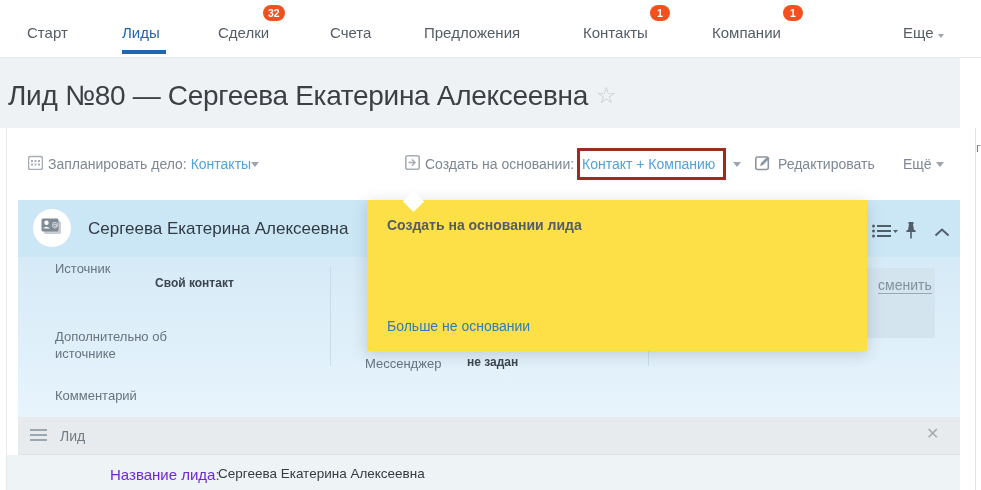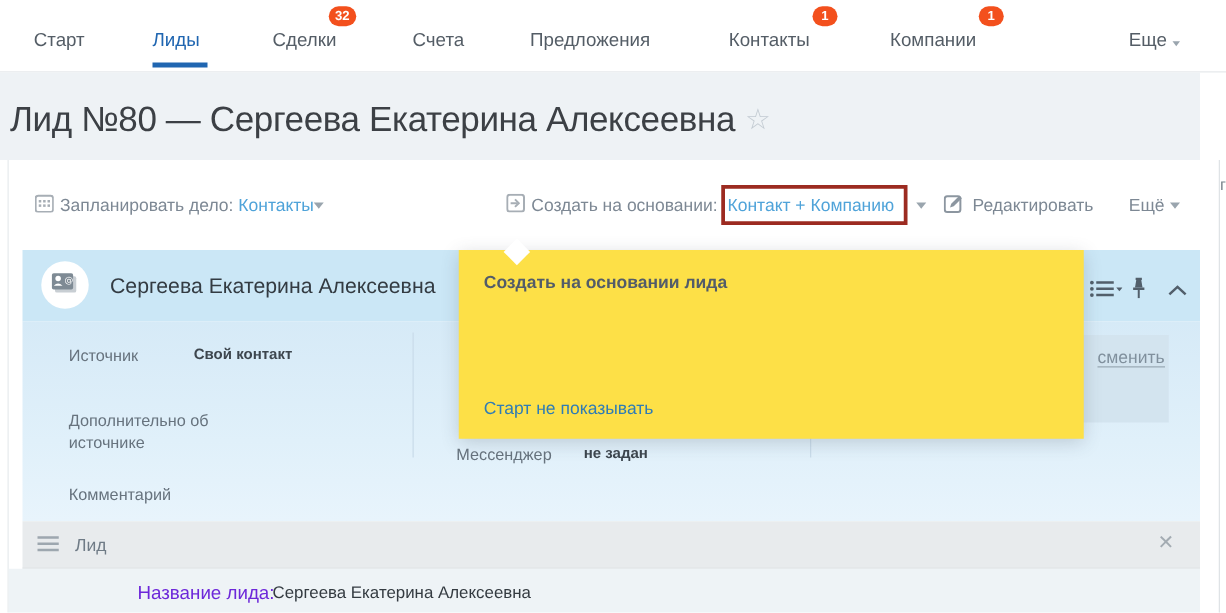--- a/index.html
+++ b/index.html
@@ -167,35 +167,35 @@
 <div class="abs hdr-icon" style="left:934px;top:228px">
   <svg width="16" height="9" viewBox="0 0 16 9">
       <path d="M1.5 7.5 L8 1.5 L14.5 7.5" fill="none" stroke="#525f6b" stroke-width="2"></path>
     </svg>
 </div>
 
 <div class="abs card-body"></div>
 <div class="abs vdiv" style="left:330px"></div>
 <div class="abs vdiv" style="left:648px"></div>
 
-<div class="abs f-label" style="left:55px;top:276px">Источник</div>
+<div class="abs f-label" style="left:55px;top:260px">Источник</div>
 <div class="abs f-value" style="left:155px;top:276px">Свой контакт</div>
 <div class="abs f-label" style="left:55px;top:328px;width:115px">Дополнительно об источнике</div>
 <div class="abs f-label" style="left:55px;top:387px">Комментарий</div>
 
 <div class="abs f-label" style="left:365px;top:355px">Мессенджер</div>
 <div class="abs f-value" style="left:467px;top:355px">не задан</div>
 
 <div class="abs photo-box"></div>
 <div class="abs change-link">сменить</div>
 
 <div class="abs popup-tail"></div>
 <div class="abs popup">
   <div class="popup-title">Создать на основании лида</div>
-  <div class="popup-link">Старт не показывать</div>
+  <div class="popup-link">Больше не основании</div>
 </div>
 
 <div class="abs lead-bar"></div>
 <div class="abs burger">
     <span></span>
     <span></span>
     <span></span>
   </div>
 <div class="abs lead-title">Лид</div>
 <div class="abs close-x">✕</div>

